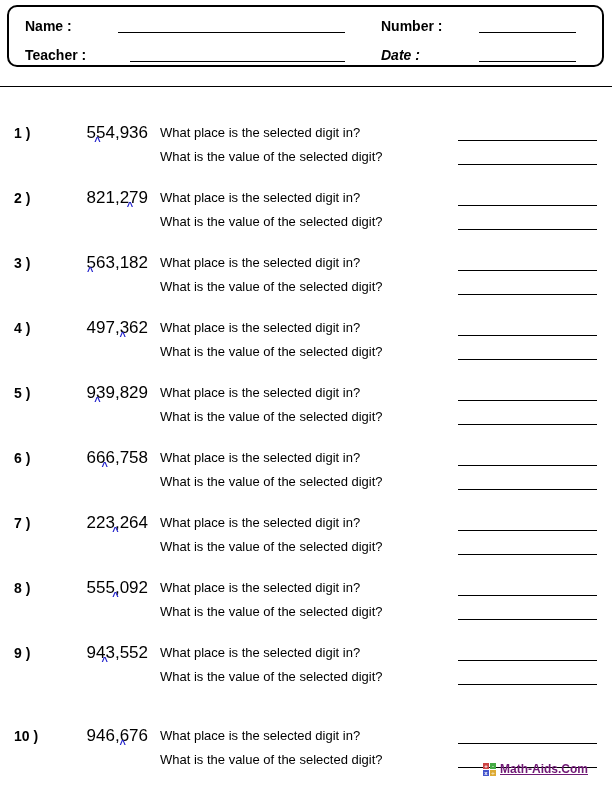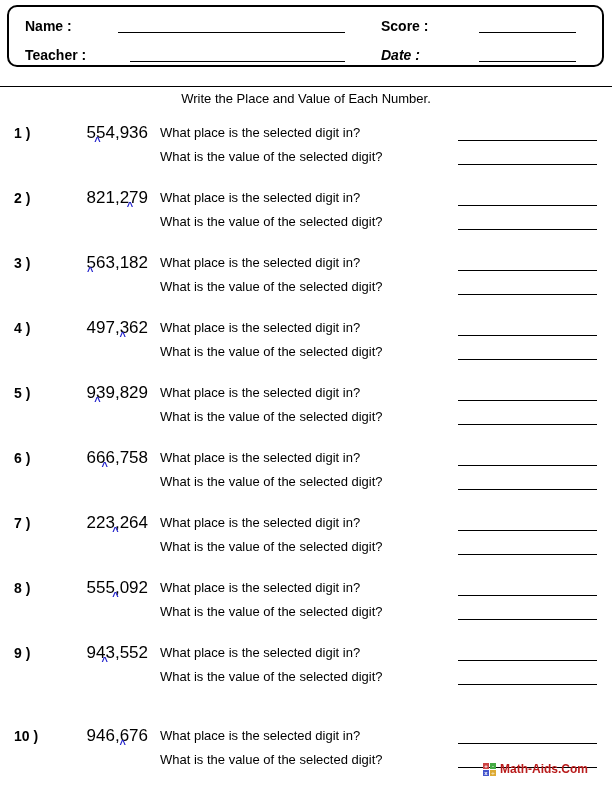--- a/index.html
+++ b/index.html
@@ -42,30 +42,29 @@
   .brand { font-size:12px; font-weight:bold; }
 </style>
 </head>
 <body>
 
 <div id="page">
 
   <div class="header-box"></div>
   <span class="hdr-label" style="left:25px; top:18px;">Name :</span>
   <div class="blank-line" style="left:118px; top:32px; width:227px;"></div>
-  <span class="hdr-label" style="left:381px; top:18px;">Score :</span>
+  <span class="hdr-label" style="left:381px; top:18px;">Number :</span>
   <div class="blank-line" style="left:479px; top:32px; width:97px;"></div>
   <span class="hdr-label" style="left:25px; top:47px;">Teacher :</span>
   <div class="blank-line" style="left:130px; top:61px; width:215px;"></div>
   <span class="hdr-label" style="left:381px; top:47px;font-style:italic;">Date :</span>
   <div class="blank-line" style="left:479px; top:61px; width:97px;"></div>
 
   <div class="separator"></div>
 
-  <div class="title">Write the Place and Value of Each Number.</div>
 
   <div id="rows">
   <div class="row" style="top: 125px;">
     <span class="plabel">1 )</span>
     <div class="numwrap">
       <div class="numinner">
         <div class="num">554,936</div>
         <div class="caretline"><span class="ghost-prefix">5</span><span class="sel"><span class="ghost-digit">5</span><span class="caret-glyph" style="color: rgb(34, 34, 204);">^</span></span></div>
       </div>
     </div>
@@ -222,16 +221,16 @@
   </div>
 </div>
 
   <div class="footer">
     <span class="logo-grid" id="logo-grid">
         <span class="logo-cell" style="background: rgb(204, 68, 68);">+</span>
         <span class="logo-cell" style="background: rgb(68, 170, 68);">-</span>
         <span class="logo-cell" style="background: rgb(68, 85, 204);">x</span>
         <span class="logo-cell" style="background: rgb(221, 170, 51);">÷</span>
       </span>
-    <span class="brand" style="color: #b91c1c;">Math-Aids.Com</span>
+    <span class="brand" style="color: #701a75; text-decoration: underline;">Math-Aids.Com</span>
   </div>
 
 </div>
 
 </body></html>

